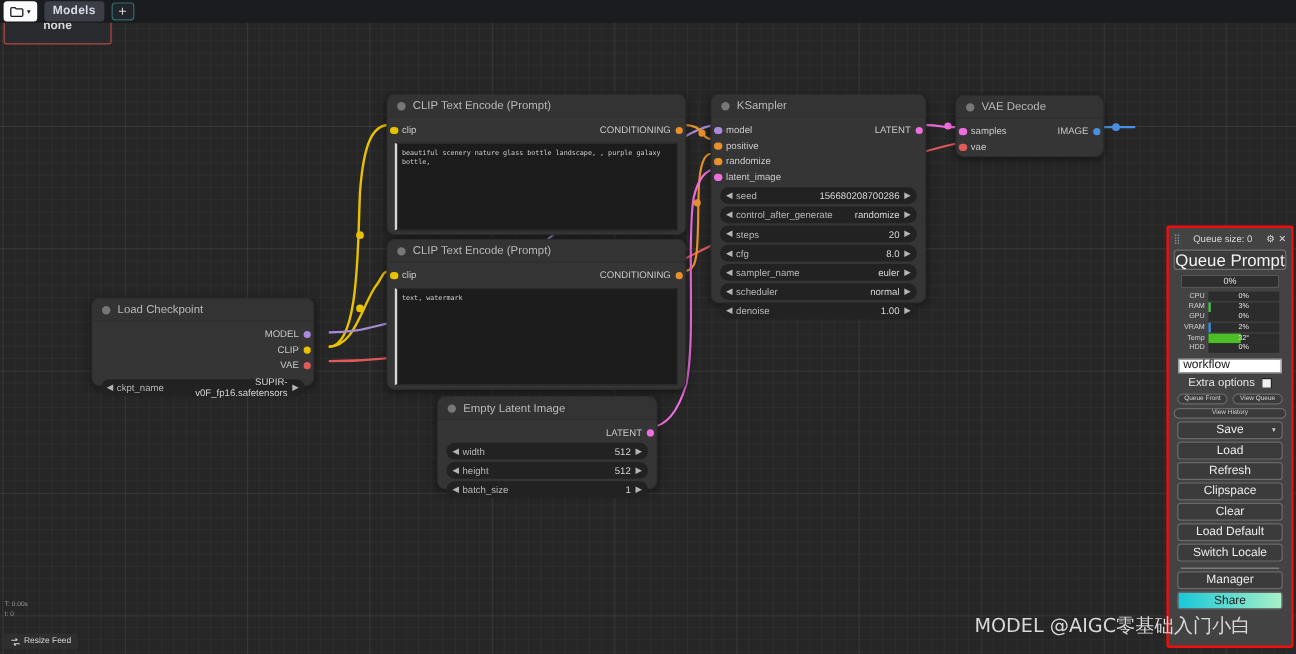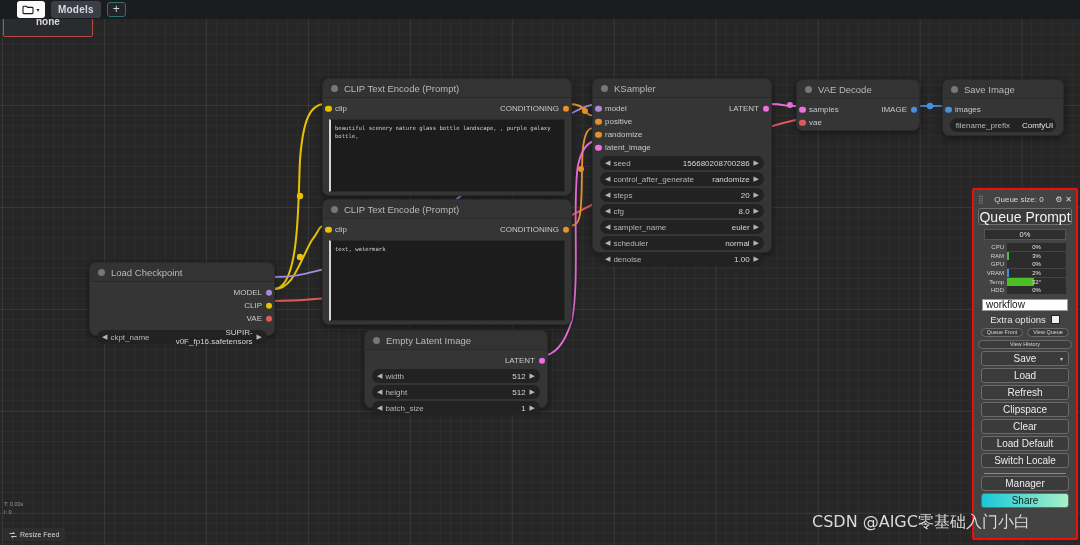--- a/index.html
+++ b/index.html
@@ -22,21 +22,21 @@
       linear-gradient(to bottom, rgba(255,255,255,0.055) 1px, transparent 1px);
     background-size: 10.2px 10.2px, 10.2px 10.2px, 102px 102px, 102px 102px;
     background-position: 2px 3px, 2px 3px, 2px 3px, 2px 3px;
   }
   #links { position: absolute; inset: 0; pointer-events: none; }
 
   
   #topbar {
     position: absolute; top: 0; left: 0; width: 1080px; height: 19px;
     background: #1b1c1f; z-index: 40;
-    display: flex; align-items: center; gap: 6px; padding-left: 17px;
+    display: flex; align-items: center; gap: 6px; padding-left: 3px;
   }
   .folder-btn {
     width: 28px; height: 17px; background: #fbfbfb; border-radius: 3px;
     display: flex; align-items: center; justify-content: center; gap: 2px;
     color: #1b1c1f;
   }
   .folder-btn svg { display:block; }
   .tab-models {
     background: #3b3d47; color: #d9dbe3; font-size: 10px; font-weight: bold;
     padding: 3px 7px; border-radius: 3px; letter-spacing: .2px;
@@ -261,21 +261,21 @@
         </div>
         <div class="slot out">
           <span>CONDITIONING</span>
           <span class="port" style="background:#e8912a;"></span>
         </div>
       </div>
       <div class="textarea" style="height:81px;">text, watermark</div>
     </div>
   </div>
 
-  <div class="node" style="left:89px; top:248px; width:186px; height:74px;margin-top:14px;">
+  <div class="node" style="left:76px; top:248px; width:186px; height:74px;">
     <div class="node-title">
       <div class="node-dot"></div>
       <div class="node-title-text">Load Checkpoint</div>
     </div>
     <div class="node-body">
       <div class="slot out">
         <span>MODEL</span>
         <span class="port" style="background:#a78bda;"></span>
       </div>
       <div class="slot out">
@@ -416,36 +416,20 @@
           <span class="port" style="background:#4a90e2;"></span>
         </div>
       </div>
       <div class="slot in">
         <span class="port" style="background:#e05a5a;"></span>
         <span>vae</span>
       </div>
     </div>
   </div>
 
-  <div class="node" style="left:942px; top:79px; width:122px; height:57px;">
-    <div class="node-title">
-      <div class="node-dot"></div>
-      <div class="node-title-text">Save Image</div>
-    </div>
-    <div class="node-body">
-      <div class="slot in">
-        <span class="port" style="background:#4a90e2;"></span>
-        <span>images</span>
-      </div>
-      <div class="widget plain">
-        <span class="wname">filename_prefix</span>
-        <span style="color:#e4e4e4;">ComfyUI</span>
-      </div>
-    </div>
-  </div>
 
   <div id="queue-panel">
     <div class="q-head">
       <span class="q-grip">⣿</span>
       <span class="q-title">Queue size: 0</span>
       <span class="q-ico">⚙</span>
       <span class="q-ico">✕</span>
     </div>
 
     <div class="q-prompt">Queue Prompt</div>
@@ -530,15 +514,15 @@
     <div>T: 0.00s</div>
     <div>I: 0</div>
   </div>
   <div id="resize-feed">
     <svg width="8" height="8" viewBox="0 0 8 8">
       <path d="M0.5 2.5 h5 M5.5 2.5 l-1.6 -1.4 M7.5 5.5 h-5 M2.5 5.5 l1.6 1.4" stroke="#d8d8d8" stroke-width="0.9" fill="none"></path>
     </svg>
     <span>Resize Feed</span>
   </div>
 
-  <div id="watermark">CSDN @AIGC零基础入门小白</div>
+  <div id="watermark">MODEL @AIGC零基础入门小白</div>
 
 </div>
 
 </body></html>

